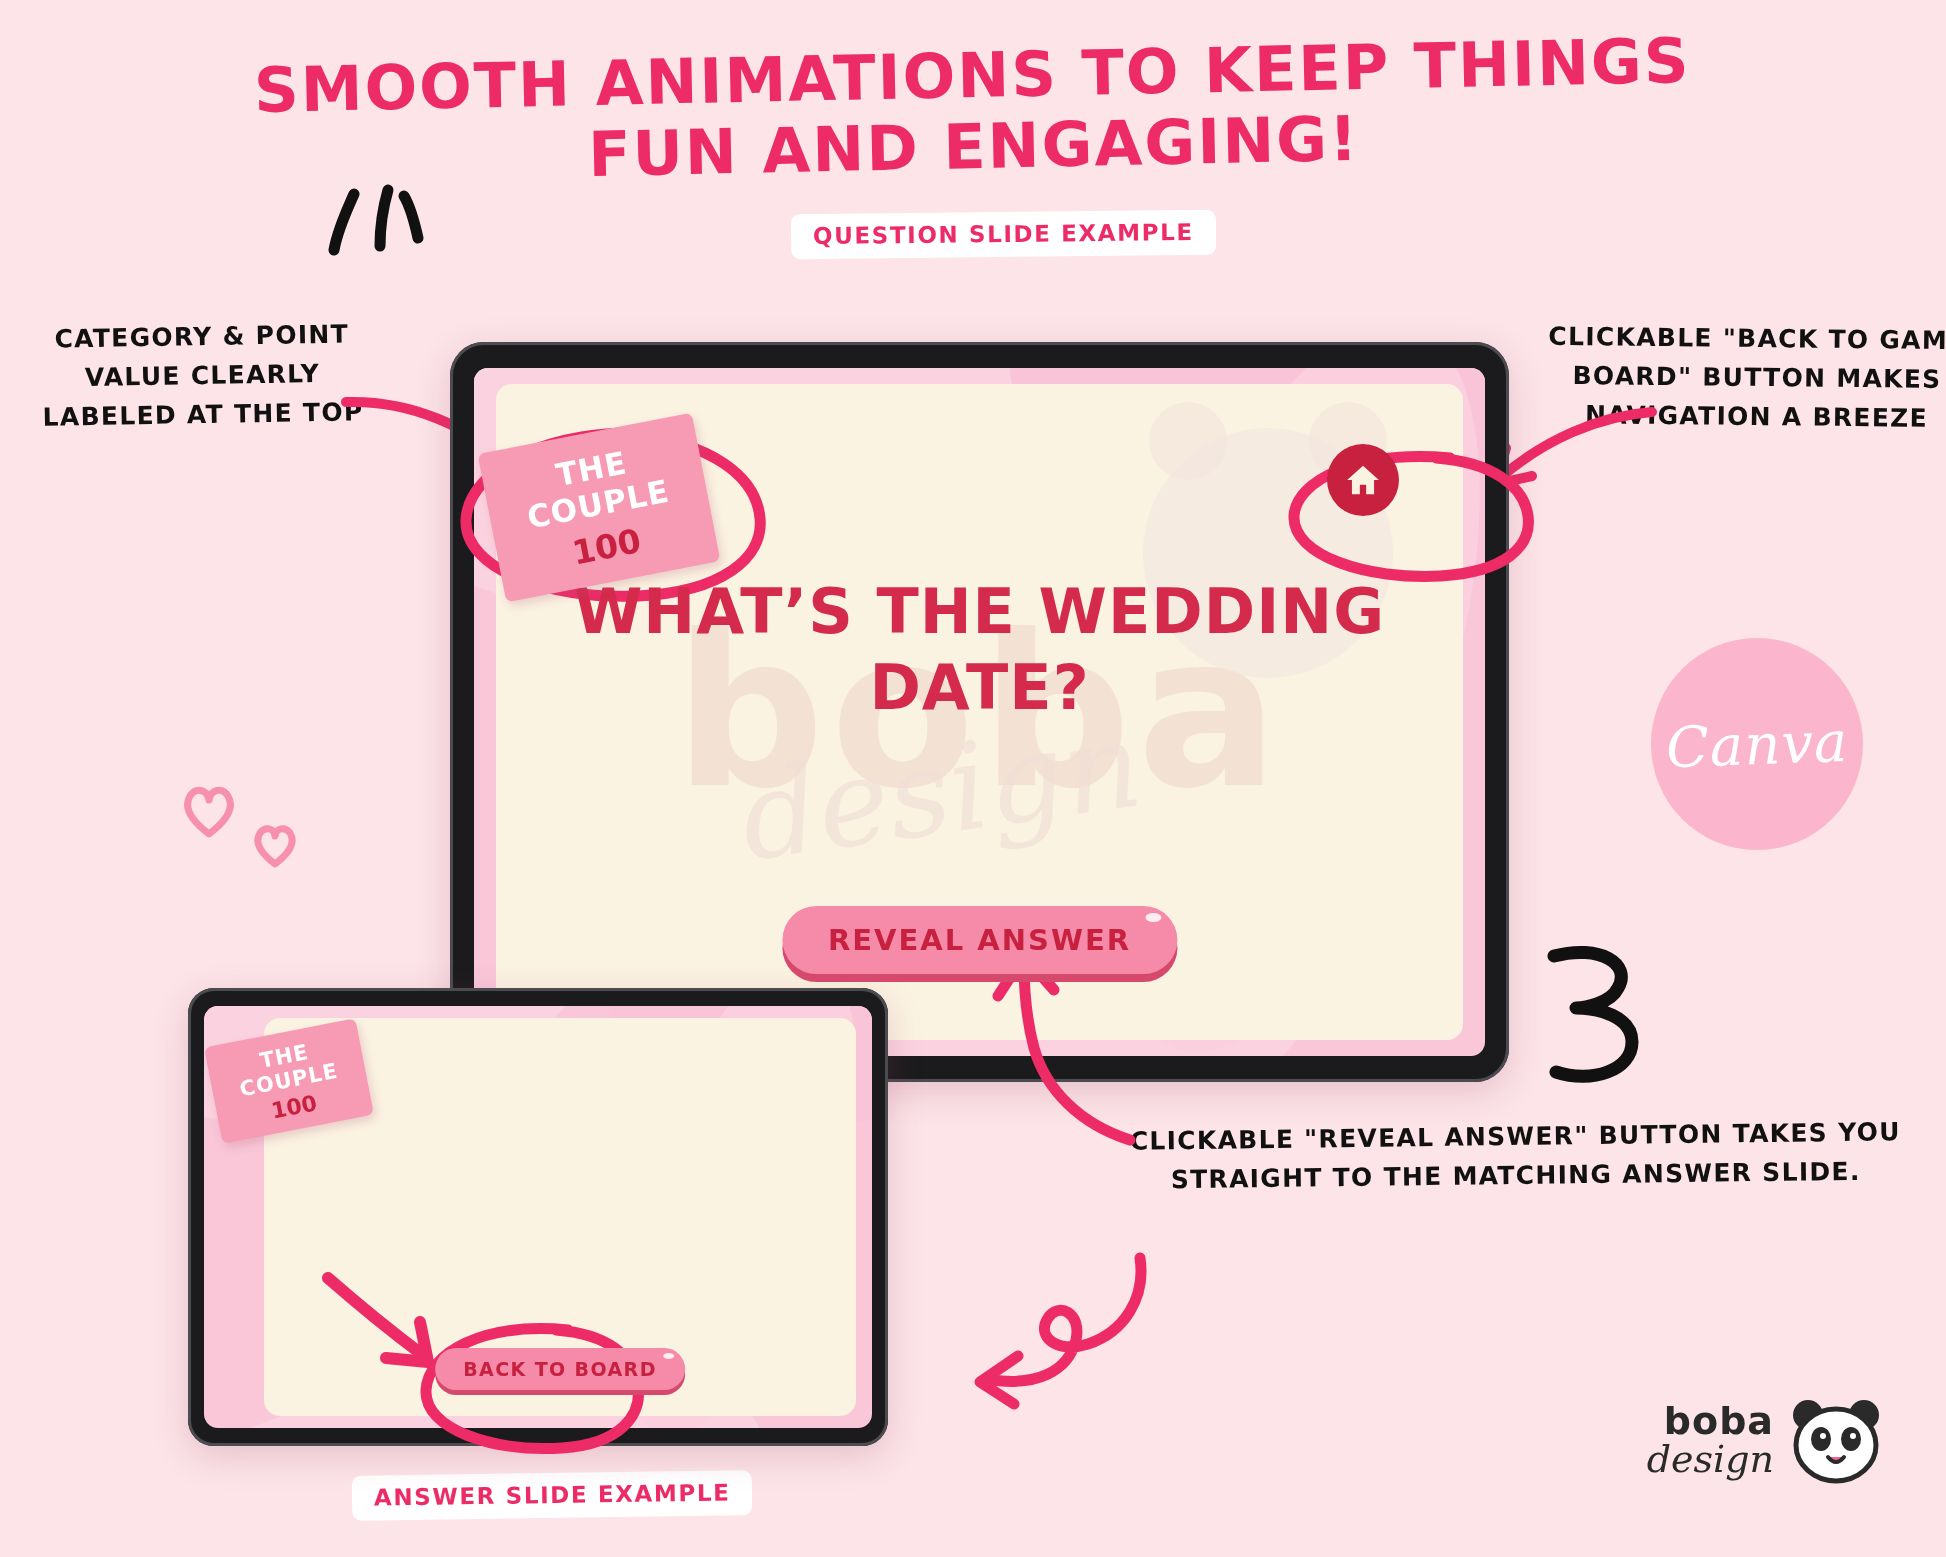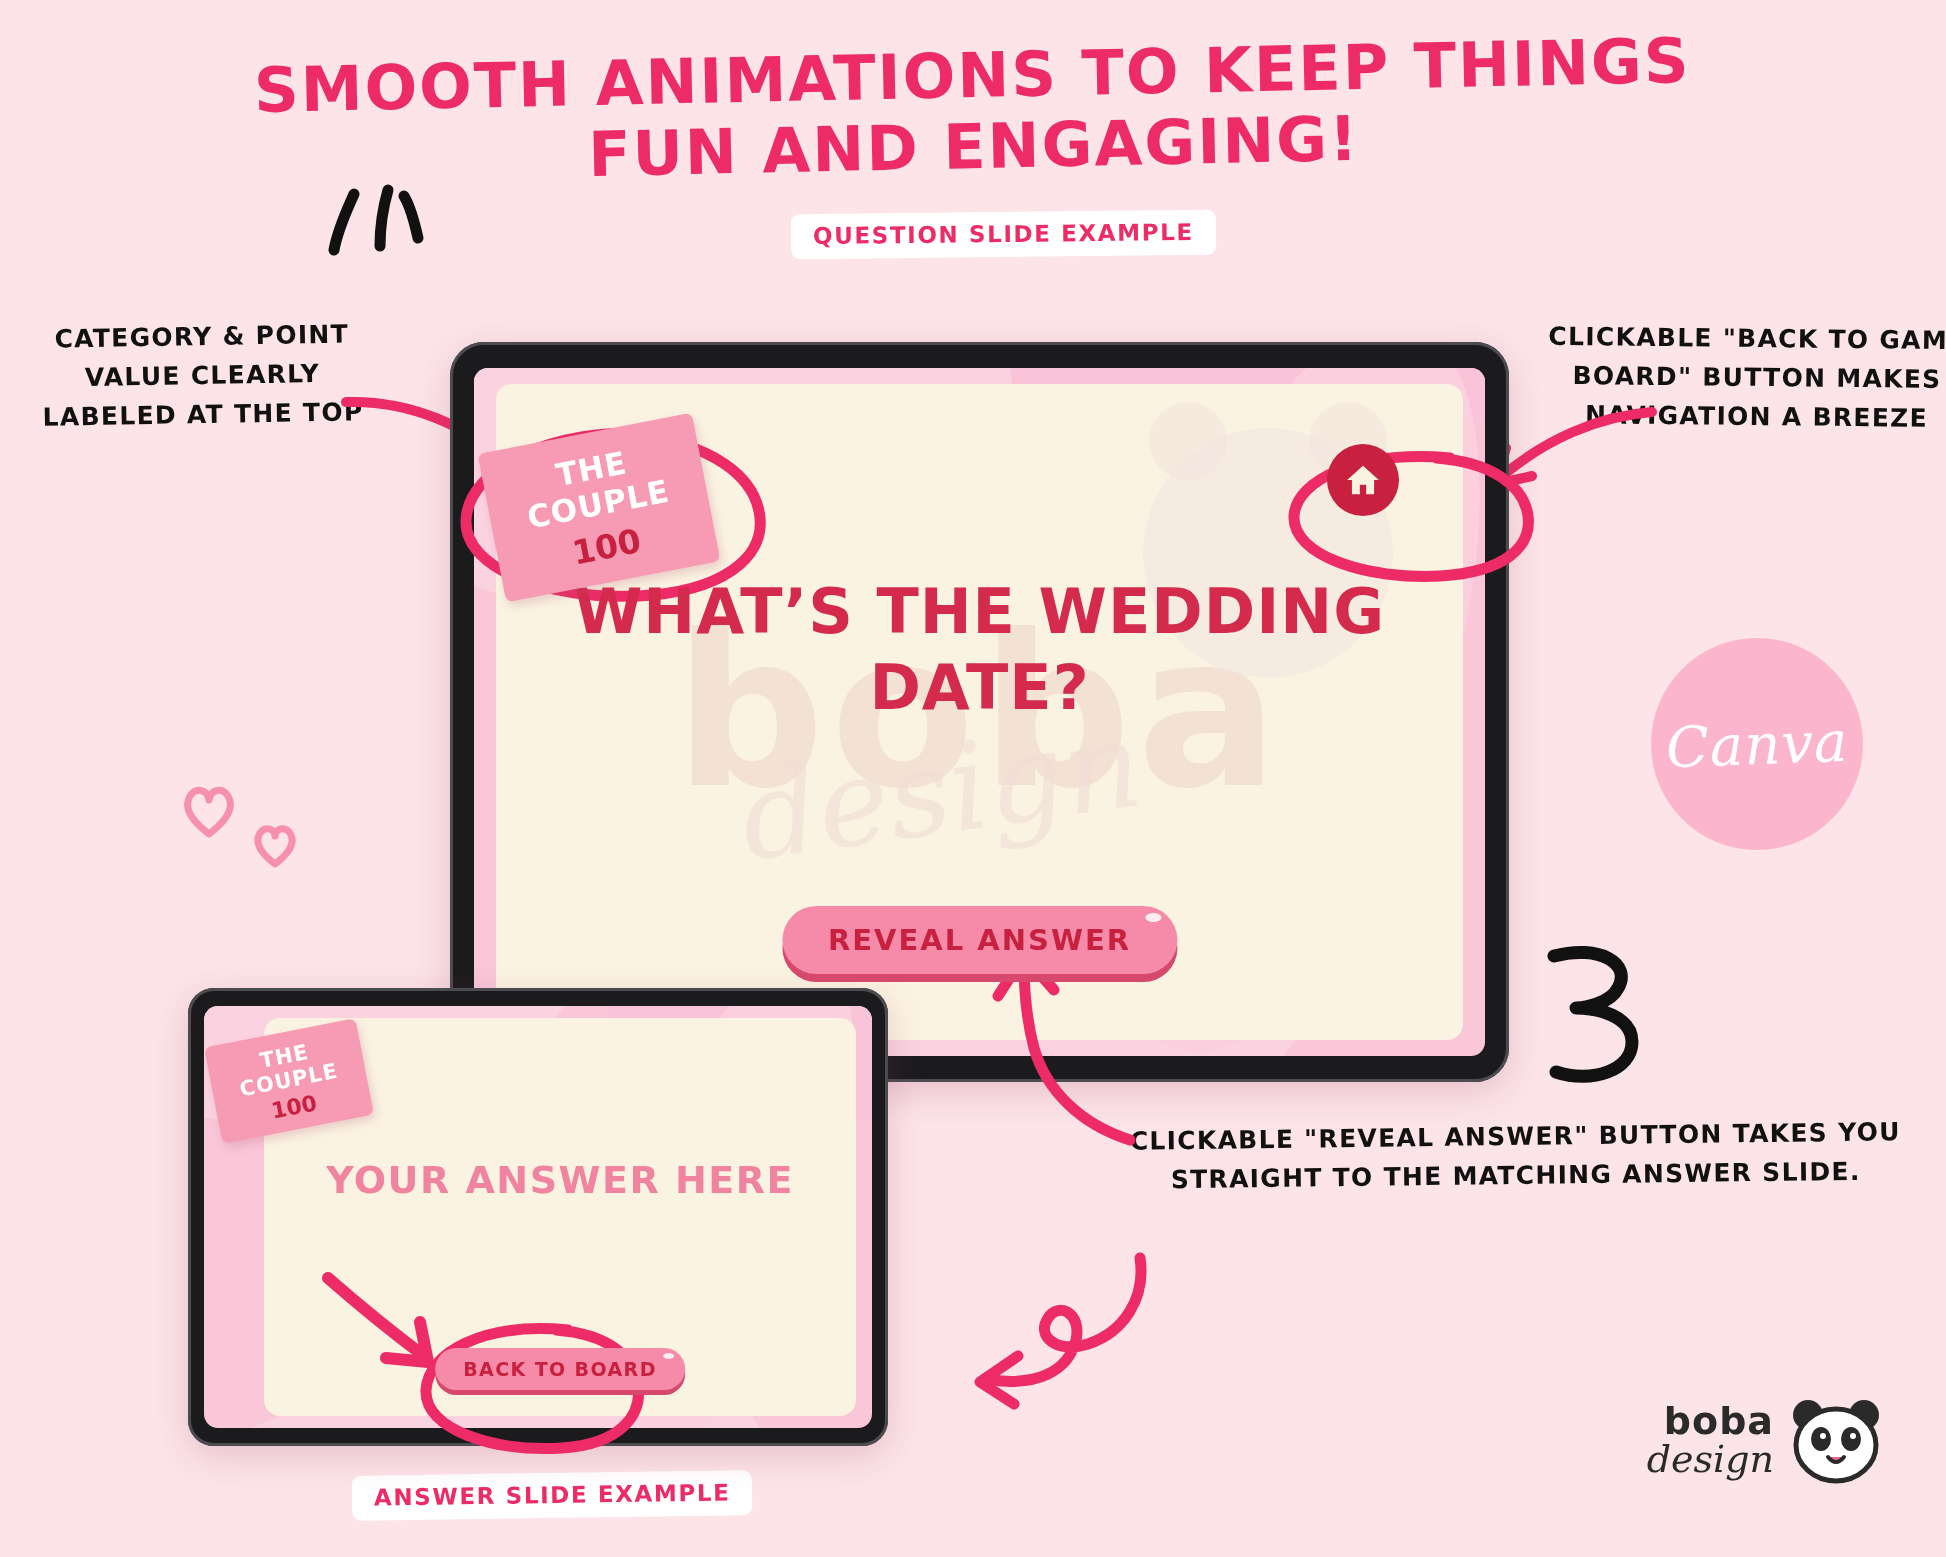--- a/index.html
+++ b/index.html
@@ -327,21 +327,20 @@
   <div class="tablet" id="tablet-answer">
     <div class="screen">
       <div class="swirl">
         <i class="a" style="width:520px;height:300px;"></i>
         <i class="b" style="width:420px;height:240px;"></i>
         <i class="c" style="width:620px;height:200px;"></i>
         <i class="d" style="width:190px;height:500px;"></i>
       </div>
 
       <div class="card" id="card-answer">
-        <div class="a-body">YOUR ANSWER HERE</div>
 
         <div class="pink-btn" id="back-btn">
           <span>BACK TO BOARD</span>
           <span class="gloss" style="width:11px;height:6px;right:11px;top:5px;"></span>
         </div>
       </div>
 
       <div class="cat-tag" id="cat-tag-a" style="left:8px;top:26px;">
         <span class="cat">THE COUPLE</span>
         <span class="pts">100</span>

